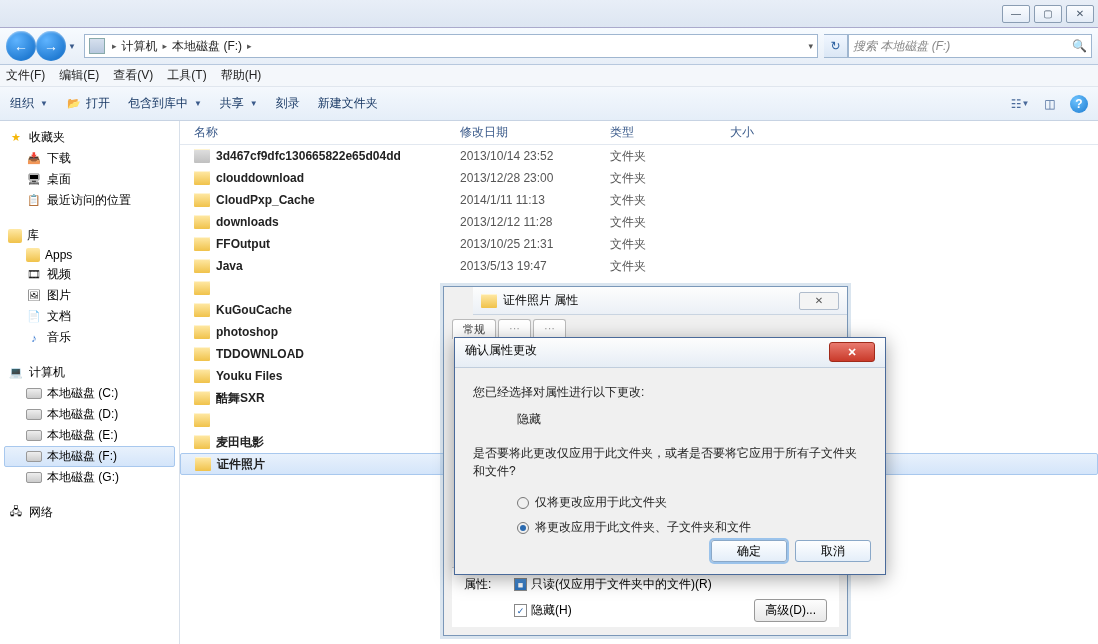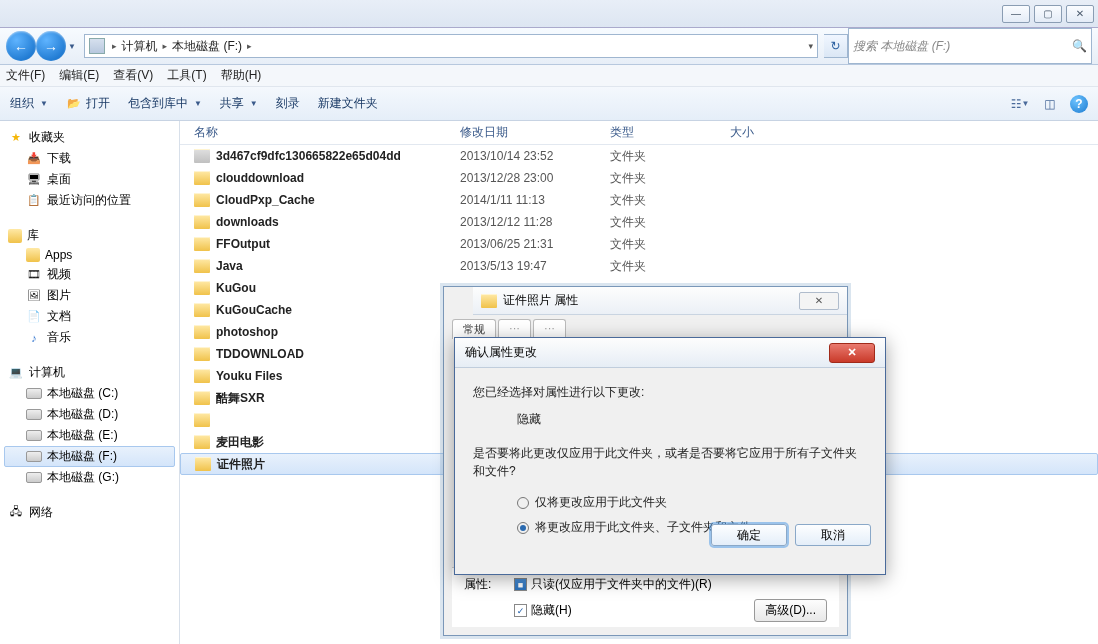--- a/index.html
+++ b/index.html
@@ -12,21 +12,21 @@
 
 .navbar { height: 37px; background: linear-gradient(#f7fbff,#e7eef7); display: flex; align-items: center; padding: 0 6px; border-bottom: 1px solid #b7c8de; }
 .nav-btns { display: flex; gap: -2px; }
 .nav-circle { width: 30px; height: 30px; border-radius: 50%; background: radial-gradient(circle at 35% 30%,#5fb4ff,#0a66c2); display: flex; align-items: center; justify-content: center; color: #fff; font-size: 14px; box-shadow: inset 0 1px 2px rgba(255,255,255,.5); }
 .nav-dd { width: 12px; height: 30px; display: flex; align-items: center; justify-content: center; color: #3a5a8a; font-size: 8px; }
 .addressbar { flex: 1; height: 24px; border: 1px solid #9fb6d0; background: #fff; margin: 0 6px; display: flex; align-items: center; padding: 0 4px; }
 .bc-icon { width: 16px; height: 16px; background: linear-gradient(#d6e0ee,#b8c8de); border: 1px solid #8aa; margin-right: 2px; }
 .bc-sep { padding: 0 5px; color: #555; font-size: 9px; }
 .bc-item { color: #222; }
 .addr-refresh { width: 24px; height: 24px; border: 1px solid #9fb6d0; border-left: none; background: linear-gradient(#f0f6ff,#dbe7f5); display: flex; align-items: center; justify-content: center; color: #2a5fa0; }
-.searchbox { width: 244px; height: 36px; border: 1px solid #9fb6d0; background: #fff; display: flex; align-items: center; padding: 0 4px; color: #888; font-style: italic; text-align: right; }
+.searchbox { width: 244px; height: 24px; border: 1px solid #9fb6d0; background: #fff; display: flex; align-items: center; padding: 0 4px; color: #888; font-style: italic; text-align: right; }
 .searchbox span.mag { margin-left: auto; font-style: normal; color: #5a7aa8; }
 
 
 .menubar { height: 22px; display: flex; align-items: center; padding: 0 6px; gap: 14px; background: #f4f7fb; border-bottom: 1px solid #e0e6ee; }
 .menubar span { color: #222; }
 
 
 .toolbar { height: 34px; background: linear-gradient(#f4f8fd,#e5eef8); border-bottom: 1px solid #c7d3e3; display: flex; align-items: center; padding: 0 10px; gap: 18px; }
 .tool-item { display: flex; align-items: center; gap: 4px; color: #1a3a66; }
 .tool-dd { font-size: 8px; color: #3a5a8a; margin-left: 2px; }
@@ -72,31 +72,31 @@
 .props-tab { border: 1px solid #bbb; border-bottom: none; background: #fff; padding: 2px 10px; border-radius: 3px 3px 0 0; font-size: 11px; color: #333; }
 .props-body { position: absolute; bottom: 0; left: 0; right: 0; height: 60px; background: #fff; border-top: 1px solid #ccc; margin: 0 8px 8px; padding: 8px 12px; }
 .attr-row { display: flex; align-items: center; margin-bottom: 6px; }
 .attr-label { width: 50px; }
 .cb { width: 13px; height: 13px; border: 1px solid #888; background: #fff; display: inline-flex; align-items: center; justify-content: center; font-size: 9px; color: #1a5aa8; margin-right: 4px; }
 .cb.filled { background: linear-gradient(#4a90d9,#2a70b9); color: #fff; }
 .adv-btn { border: 1px solid #999; background: linear-gradient(#fdfdfd,#e8e8e8); padding: 2px 10px; border-radius: 3px; }
 
 
 .confirm-dialog { position: absolute; left: 454px; top: 337px; width: 432px; height: 238px; background: #f0f0f0; border: 1px solid #4a6a9a; box-shadow: 0 4px 18px rgba(0,0,0,.35); }
-.cd-title { height: 30px; background: linear-gradient(#fdfdfd,#e6edf5); display: flex; align-items: center; padding: 12px 10px; border-bottom: 1px solid #c0cddc; }
+.cd-title { height: 30px; background: linear-gradient(#fdfdfd,#e6edf5); display: flex; padding: 4px 10px; border-bottom: 1px solid #c0cddc; }
 .cd-close { margin-left: auto; width: 46px; height: 20px; background: linear-gradient(#e97a6f,#c93a2a); border: 1px solid #a02a1a; border-radius: 3px; color: #fff; display: flex; align-items: center; justify-content: center; font-weight: bold; font-size: 11px; }
 .cd-body { padding: 16px 18px 10px; color: #222; }
 .cd-line1 { margin-bottom: 10px; }
 .cd-hidden { padding-left: 44px; margin-bottom: 16px; }
 .cd-q { margin-bottom: 14px; line-height: 1.5; }
 .cd-radios { padding-left: 44px; }
 .cd-radio { display: flex; align-items: center; gap: 6px; margin-bottom: 8px; }
 .radio-c { width: 12px; height: 12px; border: 1px solid #777; border-radius: 50%; display: inline-flex; align-items: center; justify-content: center; }
 .radio-c.on::after { content: ""; width: 6px; height: 6px; background: #2a6ab0; border-radius: 50%; }
-.cd-btns { position: absolute; bottom: 28px; right: 14px; display: flex; gap: 8px; }
+.cd-btns { position: absolute; bottom: 12px; right: 14px; display: flex; gap: 8px; }
 .cd-btn { width: 76px; height: 22px; border: 1px solid #8aa8c8; background: linear-gradient(#fdfeff,#e4eef9); border-radius: 3px; display: flex; align-items: center; justify-content: center; }
 .cd-btn.primary { box-shadow: 0 0 0 2px rgba(70,150,230,.5); }
 </style>
 </head>
 <body>
 
 <div class="titlebar">
   <div class="win-btn">—</div>
   <div class="win-btn">▢</div>
   <div class="win-btn">✕</div>
@@ -271,32 +271,31 @@
         </div>
         <div class="fl-row">
           <span class="fl-icon"></span>
           <span class="fl-name">downloads</span>
           <span class="fl-date">2013/12/12 11:28</span>
           <span class="fl-type">文件夹</span>
         </div>
         <div class="fl-row">
           <span class="fl-icon"></span>
           <span class="fl-name">FFOutput</span>
-          <span class="fl-date">2013/06/25 21:31</span>
+          <span class="fl-date">2013/10/25 21:31</span>
           <span class="fl-type">文件夹</span>
         </div>
         <div class="fl-row">
           <span class="fl-icon"></span>
           <span class="fl-name">Java</span>
           <span class="fl-date">2013/5/13 19:47</span>
           <span class="fl-type">文件夹</span>
         </div>
         <div class="fl-row">
           <span class="fl-icon"></span>
-          <span class="fl-name">KuGou</span>
           <span class="fl-date"></span>
           <span class="fl-type"></span>
         </div>
         <div class="fl-row">
           <span class="fl-icon"></span>
           <span class="fl-name">KuGouCache</span>
           <span class="fl-date"></span>
           <span class="fl-type"></span>
         </div>
         <div class="fl-row">

